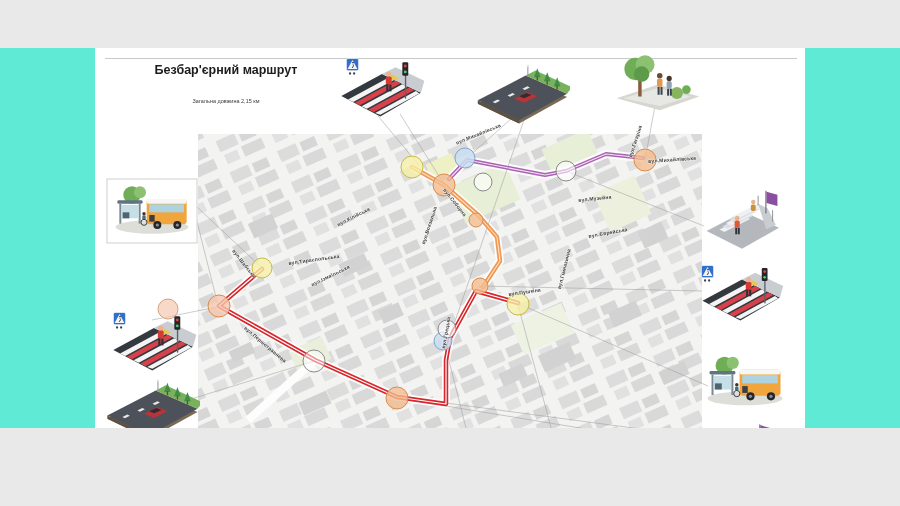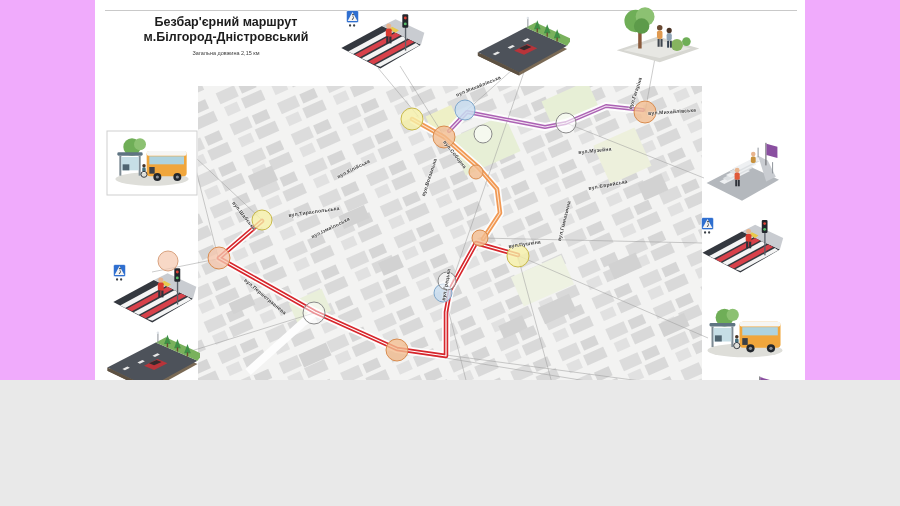--- a/index.html
+++ b/index.html
@@ -1,17 +1,17 @@
 <!DOCTYPE html>
 <html><head>
 <meta charset="utf-8">
 <style>
   html,body{margin:0;padding:0;}
   body{font-family:"Liberation Sans",sans-serif;background:#e9e9e9;}
-  #canvas{position:relative;width:900px;height:380px;background:#f0abfc;overflow:hidden;}
+  #canvas{position:relative;width:900px;height:380px;background:#5eead4;overflow:hidden;margin-top:48px;}
   .sheet{position:absolute;left:95px;top:0;width:710px;height:506px;background:#ffffff;}
   .hairline{position:absolute;left:105px;width:692px;height:1px;background:#c9c9c9;}
   .svg-layer{position:absolute;left:0;top:0;width:900px;height:506px;}
   
   .title{position:absolute;left:138px;top:15px;width:176px;text-align:center;
          font-size:12.5px;font-weight:bold;color:#1c1c1c;line-height:1.22;}
   .subtitle{position:absolute;left:138px;top:50px;width:176px;text-align:center;
             font-size:5.5px;color:#3c3c3c;}
   
   .street{position:absolute;font-size:5px;font-weight:bold;color:#3d3d3d;white-space:nowrap;
@@ -323,21 +323,20 @@
       <use href="#sym-crosswalk" x="110" y="258" width="88" height="72"></use>
       <use href="#sym-sign" x="113" y="264" width="13" height="18"></use>
     </g>
     <g>
       <use href="#sym-street" x="104" y="330" width="96" height="64"></use>
     </g>
   </svg>
 
   <div class="title">
     <div>Безбар'єрний маршрут</div>
-    <div>м.Білгород-Дністровський</div>
   </div>
   <div class="subtitle">Загальна довжина 2,15 км</div>
 
   <div class="street" style="left:455px;top:92px;transform:rotate(-22deg);">вул.Михайлівська</div>
   <div class="street" style="left:648px;top:110px;transform:rotate(-4deg);">вул.Михайлівська</div>
   <div class="street" style="left:627px;top:108px;transform:rotate(-72deg);">вул.Гагаріна</div>
   <div class="street" style="left:578px;top:149px;transform:rotate(-6deg);">вул.Музейна</div>
   <div class="street" style="left:588px;top:185px;transform:rotate(-10deg);">вул.Єврейська</div>
   <div class="street" style="left:447px;top:139px;transform:rotate(52deg);">вул.Соборна</div>
   <div class="street" style="left:420px;top:195px;transform:rotate(-72deg);">вул.Вокзальна</div>

